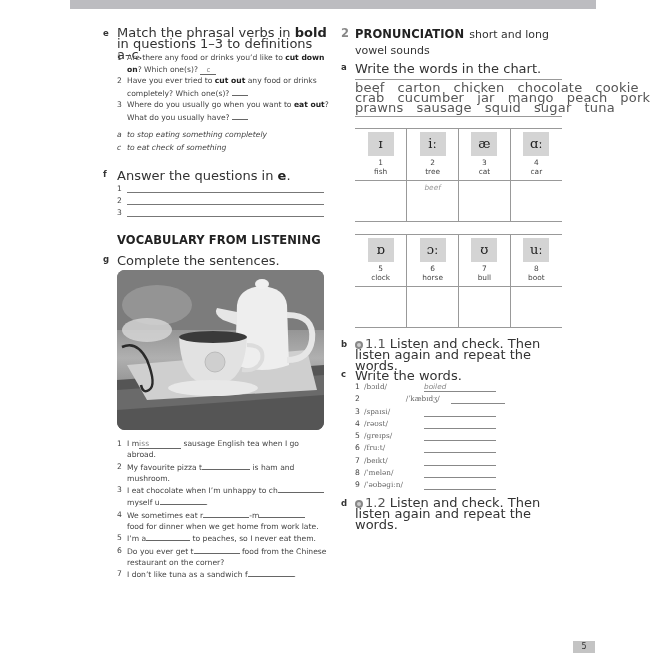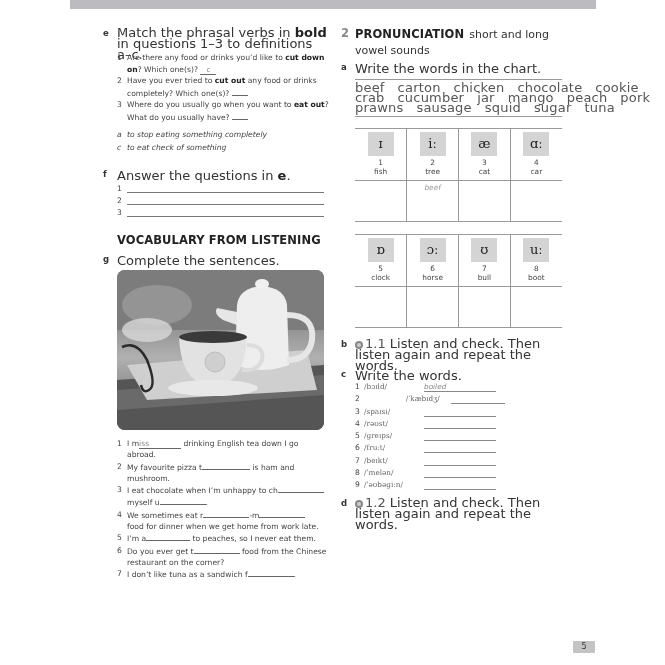--- a/index.html
+++ b/index.html
@@ -99,21 +99,21 @@
     <circle cx="98" cy="92" r="10" fill="#cfcfcf" stroke="#bbb"></circle>
     <ellipse cx="96" cy="118" rx="45" ry="8" fill="#e8e8e8"></ellipse>
 
     <path d="M5 77 Q20 70 30 90 Q40 115 32 120 Q26 124 24 115" stroke="#2a2a2a" stroke-width="2.5" fill="none"></path>
   </svg>
 </div>
 
 <div class="abs txt" style="left:117px;top:438px;width:212px;line-height:11.3px;">
   <div style="display:flex;">
     <span style="width:10px;">1</span>
-    <span style="flex:1;"><span>I m</span><span class="blank" style="width:42px;color:#888;line-height:8px;">iss</span><span> drinking English tea down I go</span><br><span>abroad.</span></span>
+    <span style="flex:1;"><span>I m</span><span class="blank" style="width:42px;color:#888;line-height:8px;">iss</span><span> sausage English tea when I go</span><br><span>abroad.</span></span>
   </div>
   <div style="display:flex;">
     <span style="width:10px;">2</span>
     <span style="flex:1;"><span>My favourite pizza t</span><span class="blank" style="width:48px;"></span><span> is ham and</span><br><span>mushroom.</span></span>
   </div>
   <div style="display:flex;">
     <span style="width:10px;">3</span>
     <span style="flex:1;"><span>I eat chocolate when I’m unhappy to ch</span><span class="blank" style="width:46px;"></span><br><span>myself u</span><span class="blank" style="width:46px;"></span><span>.</span></span>
   </div>
   <div style="display:flex;">

